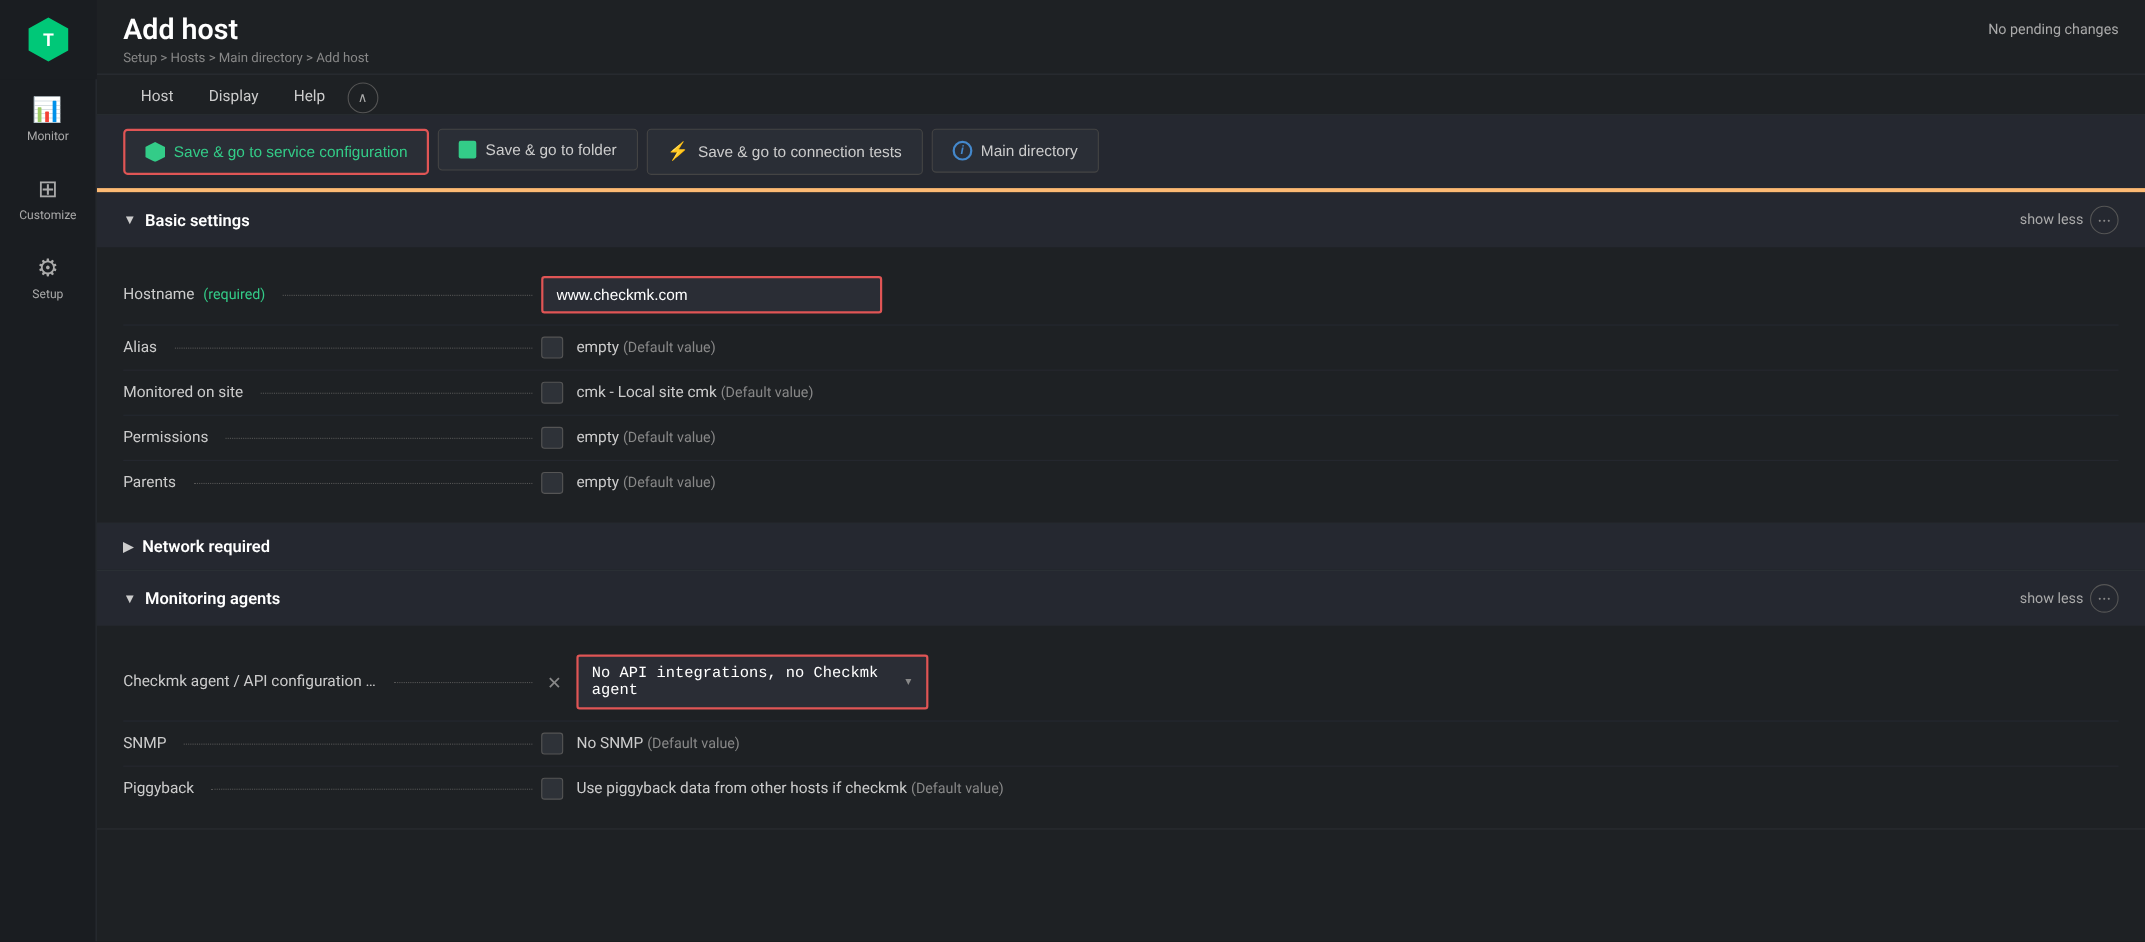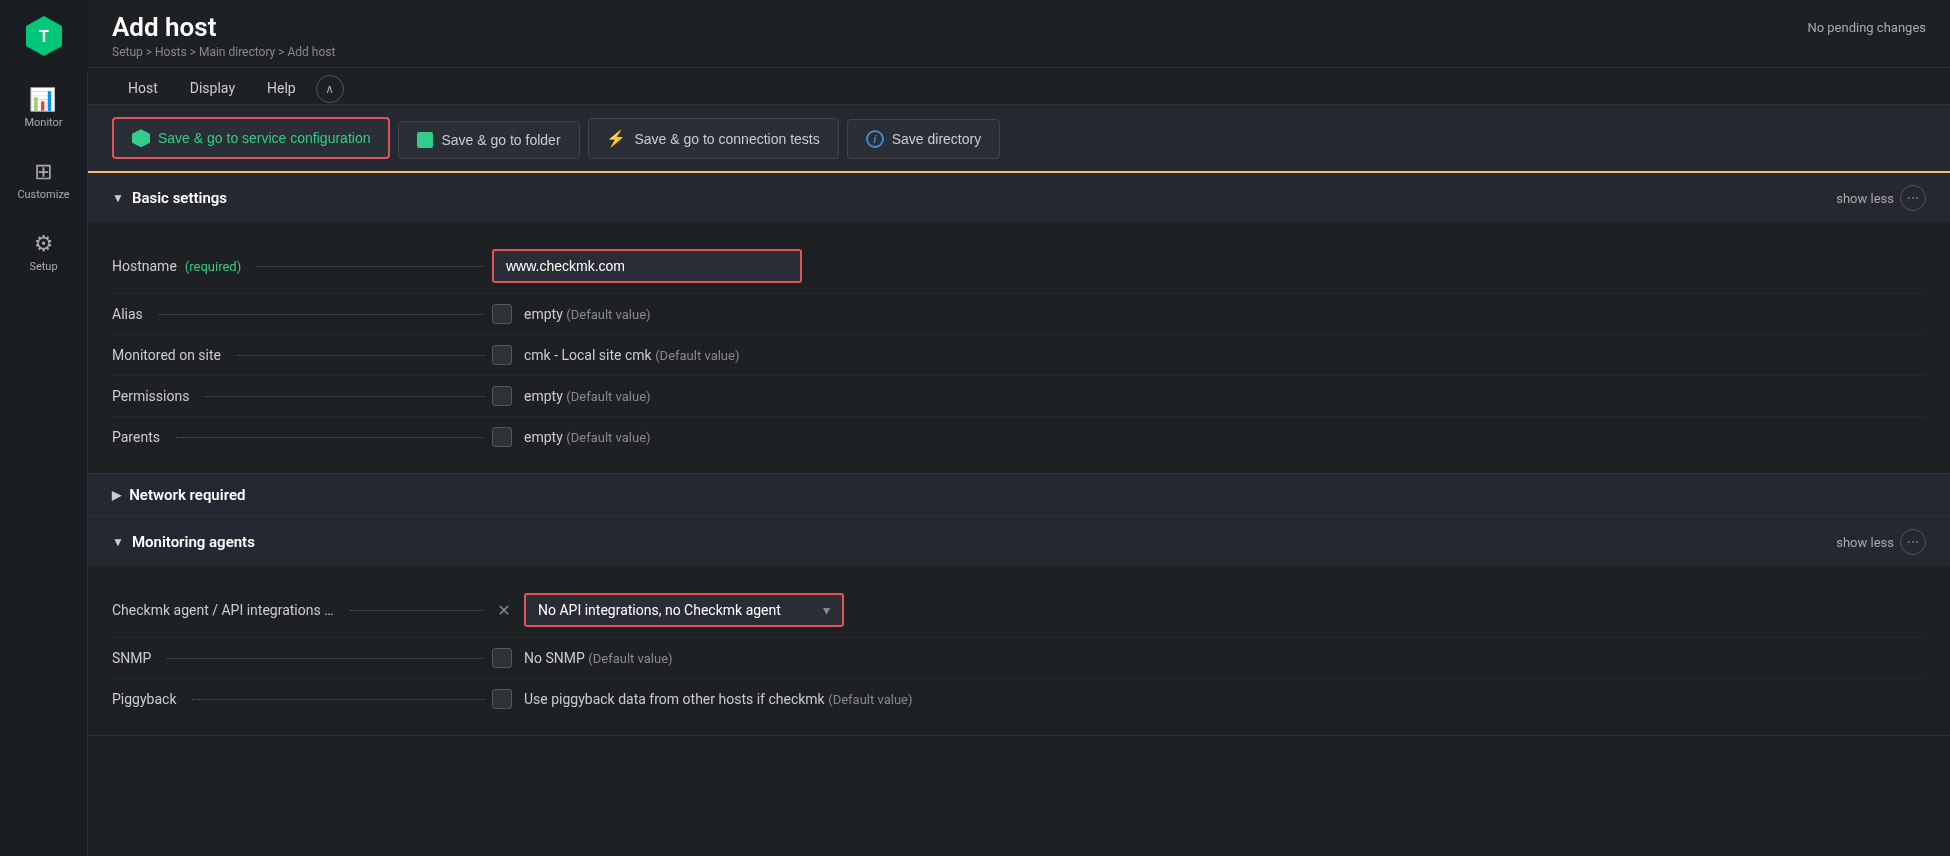--- a/index.html
+++ b/index.html
@@ -120,23 +120,23 @@
       color: #aaa;
       margin-left: 4px;
       font-size: 12px;
     }
 
     
     .actions-bar {
       background: #252830;
       padding: 12px 24px;
       display: flex;
-      align-items: flex-end;
+      align-items: flex-start;
       gap: 8px;
-      border-bottom: 2px solid #fdba74;
+      border-bottom: 4px solid #fdba74;
     }
 
     .btn-action {
       display: flex;
       align-items: center;
       gap: 8px;
       padding: 10px 18px;
       border-radius: 4px;
       cursor: pointer;
       font-size: 14px;
@@ -315,20 +315,21 @@
       border-radius: 3px;
       color: #ffffff;
       font-size: 14px;
       padding: 7px 12px;
       width: 320px;
       outline: none;
       cursor: pointer;
       display: flex;
       align-items: center;
       justify-content: space-between;
+      font-family: Liberation Mono, monospace;
     }
     .agent-select-arrow {
       color: #888;
       margin-left: 8px;
     }
     .clear-btn {
       width: 24px;
       height: 24px;
       display: flex;
       align-items: center;
@@ -395,21 +396,21 @@
     <button class="btn-action btn-save-folder">
       <span class="icon-green-square"></span>
       <span>Save &amp; go to folder</span>
     </button>
     <button class="btn-action btn-connection-tests">
       <span class="icon-lightning">⚡</span>
       <span>Save &amp; go to connection tests</span>
     </button>
     <button class="btn-action btn-main-directory">
       <span class="icon-info-circle">i</span>
-      <span>Save directory</span>
+      <span>Main directory</span>
     </button>
   </div>
 
   <div class="content-area">
 
     <div class="section">
       <div class="section-header">
         <div class="section-title">
           <span class="section-toggle">▼</span>
           <span>Basic settings</span>
@@ -498,21 +499,21 @@
         </div>
         <div class="show-less-btn">
           <span>show less</span>
           <span class="more-dots">···</span>
         </div>
       </div>
       <div class="form-body">
 
         <div class="form-row">
           <div class="form-label">
-            <span>Checkmk agent / API integrations …</span>
+            <span>Checkmk agent / API configuration …</span>
             <span class="dotted-line"></span>
           </div>
           <div class="clear-btn">✕</div>
           <div class="agent-select">
             <span>No API integrations, no Checkmk agent</span>
             <span class="agent-select-arrow">▾</span>
           </div>
         </div>
 
         <div class="form-row">

